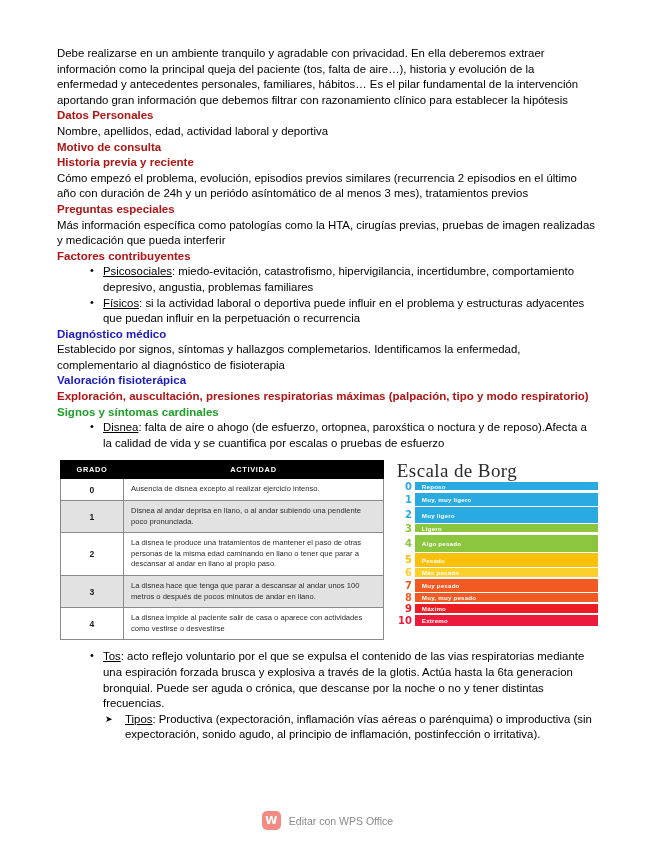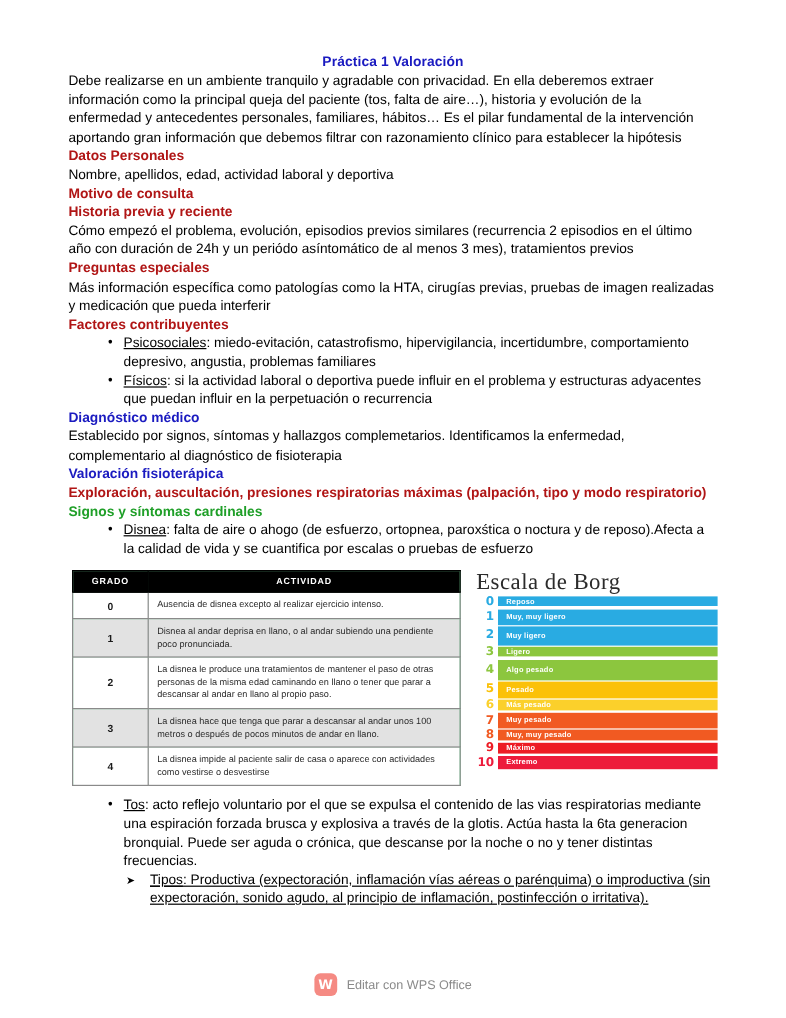--- a/index.html
+++ b/index.html
@@ -80,21 +80,21 @@
   .figure-row {
     display: flex;
     align-items: flex-start;
     margin-top: 9px;
     margin-left: 3px;
   }
   table.mrc {
     border-collapse: collapse;
     width: 330px;
     table-layout: fixed;
-    background: #86efac;
+    background: #b91c1c;
   }
   table.mrc th {
     background: #000000;
     color: #ffffff;
     font-size: 7.4px;
     font-weight: bold;
     letter-spacing: 0.7px;
     padding: 4px 2px 4px 2px;
     border: 1px solid #000000;
     text-align: center;
@@ -194,37 +194,35 @@
     font-family: "DejaVu Sans", sans-serif;
     line-height: 1;
   }
   .wps-text {
     font-size: 10.5px;
     color: #8a8a8a;
   }
   .sub-arrow {
     padding-left: 22px;
     position: relative;
-    text-decoration: underline;
   }
   .sub-arrow::before {
     content: "\27A4";
     position: absolute;
     left: 2px;
     top: 0px;
     font-size: 9px;
     color: #000;
   }
 </style>
 </head>
 <body>
 
 <div class="page">
 
-  <div class="doc-title">Práctica 1 Valoración</div>
 
   <div class="body-text">Debe realizarse en un ambiente tranquilo y agradable con privacidad. En ella deberemos extraer información como la principal queja del paciente (tos, falta de aire…), historia y evolución de la enfermedad y antecedentes personales, familiares, hábitos… Es el pilar fundamental de la intervención aportando gran información que debemos filtrar con razonamiento clínico  para establecer la hipótesis</div>
 
   <div class="h-red">Datos Personales</div>
   <div class="body-text">Nombre, apellidos, edad, actividad laboral y deportiva</div>
 
   <div class="h-red">Motivo de consulta</div>
 
   <div class="h-red">Historia previa y reciente</div>
   <div class="body-text">Cómo empezó el problema, evolución, episodios previos similares (recurrencia 2 episodios en el último año con duración de 24h y un periódo asíntomático de al menos 3 mes), tratamientos previos</div>

